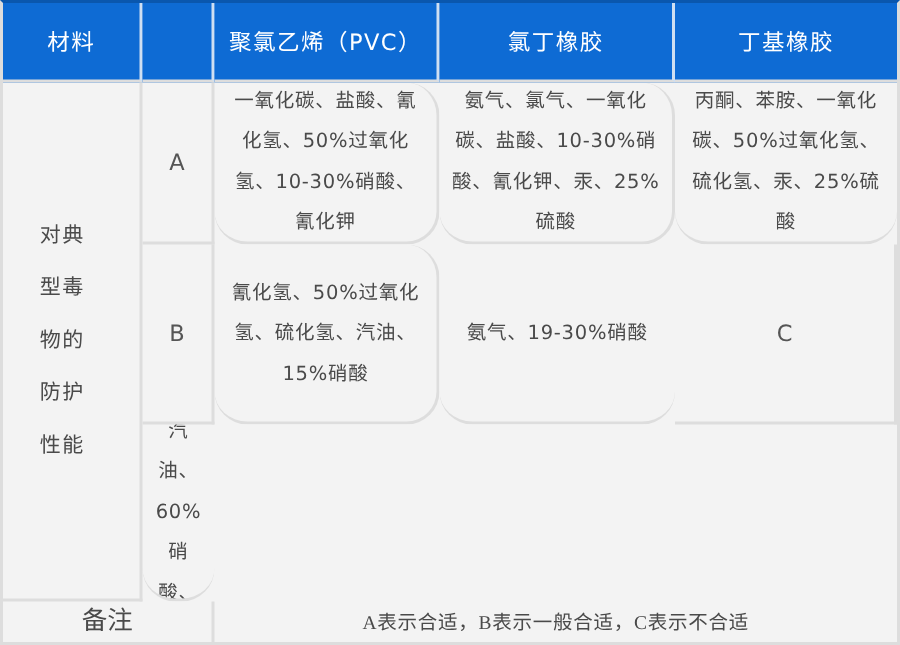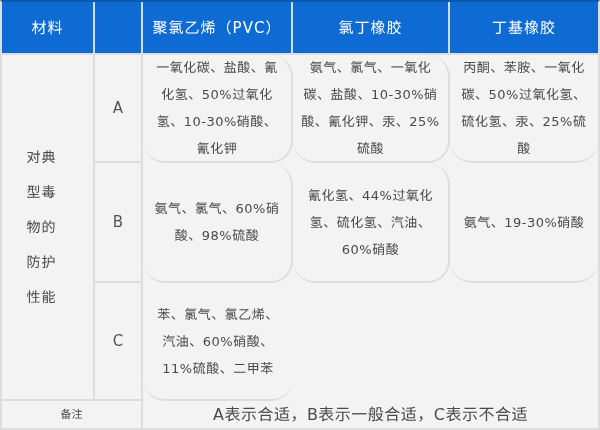--- a/index.html
+++ b/index.html
@@ -50,22 +50,22 @@
   .group-label{
     grid-row:2 / 5;grid-column:1 / 2;
     font-size:14px;
   }
   .group-label .vtext{
     display:inline-block;width:3em;
     line-height:35px;letter-spacing:1px;text-align:left;
   }
   .grade{font-size:15px;color:#555555;}
   .chem{letter-spacing:0.5px;border-radius:22px;}
-  .note-label{grid-column:1 / 3;grid-row:5 / 6;font-size:11px;}
-  .note-text{grid-column:3 / 6;grid-row:5 / 6;font-size:16px;letter-spacing:0.5px;}
+  .note-label{grid-column:1 / 3;grid-row:5 / 6;font-size:17px;}
+  .note-text{grid-column:3 / 6;grid-row:5 / 6;font-size:13px;letter-spacing:0.5px;font-family:Liberation Serif, serif;}
 </style>
 </head>
 <body>
 
 <div class="table">
 
   <div class="cell head">
     <span>材料</span>
   </div>
   <div class="cell head"></div>
@@ -93,24 +93,21 @@
     <span>氨气、氯气、一氧化碳、盐酸、10-30%硝酸、氰化钾、汞、25%硫酸</span>
   </div>
   <div class="cell chem last-col">
     <span>丙酮、苯胺、一氧化碳、50%过氧化氢、硫化氢、汞、25%硫酸</span>
   </div>
 
   <div class="cell grade">
     <span>B</span>
   </div>
   <div class="cell chem">
-    <span>氨气、氯气、60%硝酸、98%硫酸</span>
-  </div>
-  <div class="cell chem">
-    <span>氰化氢、44%过氧化氢、硫化氢、汽油、60%硝酸</span>
+    <span>氰化氢、50%过氧化氢、硫化氢、汽油、15%硝酸</span>
   </div>
   <div class="cell chem last-col">
     <span>氨气、19-30%硝酸</span>
   </div>
 
   <div class="cell grade">
     <span>C</span>
   </div>
   <div class="cell chem last-col">
     <span>苯、氯气、氯乙烯、汽油、60%硝酸、11%硫酸、二甲苯</span>

